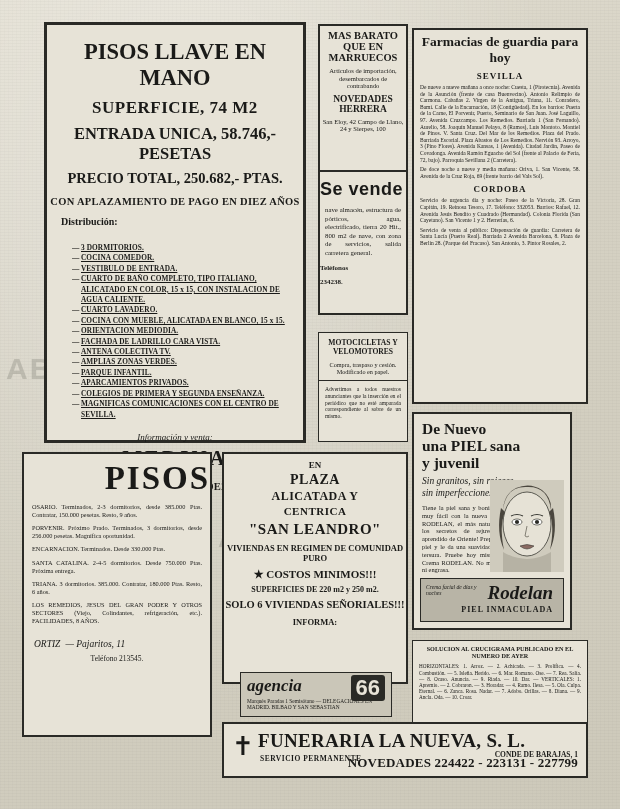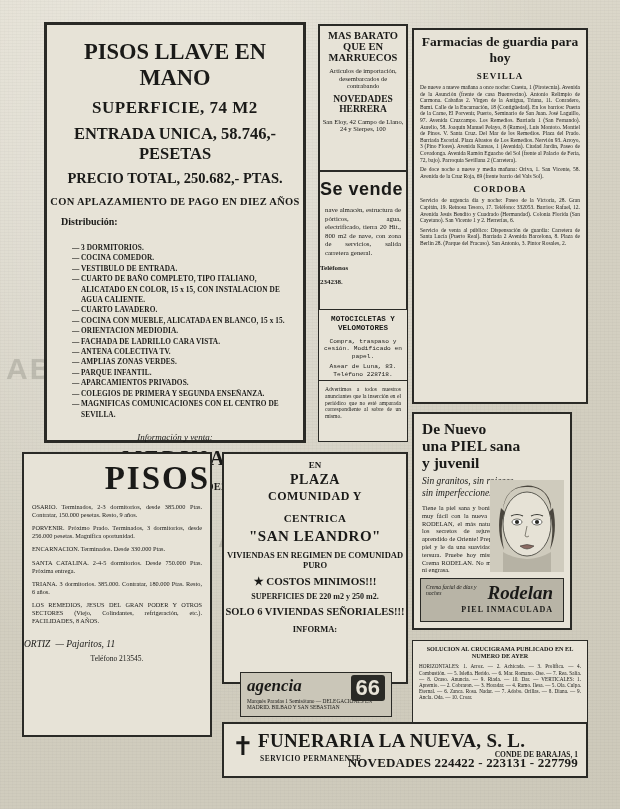--- a/index.html
+++ b/index.html
@@ -44,42 +44,42 @@
   .bd3{border:3px solid #2a2a26;}
 
   
   #ad-llave{left:44px;top:22px;width:262px;height:421px;background:#e7e3d7;}
   #ad-llave .t1{font-family:"Liberation Serif",serif;font-weight:bold;font-size:22.5px;letter-spacing:0px;text-align:center;margin-top:14px;}
   #ad-llave .t2{font-weight:bold;font-size:17px;text-align:center;margin-top:7px;letter-spacing:0.5px;}
   #ad-llave .t3{font-weight:bold;font-size:16.5px;text-align:center;margin-top:6px;letter-spacing:0px;}
   #ad-llave .t4{font-weight:bold;font-size:14.5px;text-align:center;margin-top:6px;}
   #ad-llave .t5{font-weight:bold;font-size:10.5px;text-align:center;margin-top:9px;letter-spacing:0.3px;}
   #ad-llave .dist{font-size:10px;font-weight:bold;margin:9px 0 16px 14px;}
-  #ad-llave ul{margin:3px 0 0 0;padding:0 2px 0 26px;list-style:none;}
+  #ad-llave ul{margin:3px 0 0 0;padding:0 2px 0 26px;list-style:none;text-decoration:underline;}
   #ad-llave li{font-size:7.3px;font-weight:bold;line-height:10.4px;position:relative;padding-left:8px;letter-spacing:0.1px;}
   #ad-llave li:before{content:"—";position:absolute;left:-1px;top:0;}
   #ad-llave .info{font-size:9px;font-style:italic;text-align:center;margin-top:12px;}
   #ad-llave .medina{font-size:21px;font-weight:bold;text-align:center;letter-spacing:3px;margin-top:4px;}
   #ad-llave .footer{font-size:10.5px;font-weight:bold;text-align:center;margin-top:10px;letter-spacing:0.2px;}
 
   
   #ad-marruecos{left:318px;top:24px;width:90px;height:168px;background:#e7e3d7;}
   #ad-marruecos .h{font-size:10.5px;font-weight:bold;text-align:center;line-height:11px;margin-top:4px;}
   #ad-marruecos .body{font-size:6.6px;text-align:center;line-height:7.6px;margin-top:4px;padding:0 3px;}
   #ad-marruecos .nov{font-size:9.5px;font-weight:bold;text-align:center;line-height:10.5px;margin-top:4px;}
   #ad-marruecos .addr{font-size:6.6px;text-align:center;line-height:7.6px;margin-top:3px;}
 
   
   #ad-sevende{left:318px;top:170px;width:90px;height:145px;background:#e7e3d7;}
   #ad-sevende .h{font-family:Liberation Sans, sans-serif;font-size:18px;font-weight:bold;text-align:left;margin-top:7px;letter-spacing:0.5px;}
   #ad-sevende .body{font-size:6.8px;line-height:8.6px;text-align:justify;margin-top:6px;padding:0 5px;}
   #ad-sevende .tel{font-size:7px;font-weight:bold;text-align:left;margin-top:6px;}
 
   
-  #ad-moto{left:318px;top:309px;width:90px;height:74px;background:#e7e3d7;font-family:Liberation Mono, monospace;}
+  #ad-moto{left:318px;top:332px;width:90px;height:74px;background:#e7e3d7;}
   #ad-moto .h{font-size:7.6px;font-weight:bold;text-align:center;line-height:9px;margin-top:5px;}
   #ad-moto .body{font-size:6.2px;line-height:7.4px;text-align:center;margin-top:5px;padding:0 4px;}
   #ad-moto .tel{font-size:6.2px;text-align:center;line-height:7.4px;margin-top:3px;}
 
   
   #ad-advert{left:318px;top:380px;width:90px;height:62px;background:#e7e3d7;}
   #ad-advert .body{font-size:5.6px;line-height:6.8px;text-align:justify;padding:5px 6px;}
 
   
   #ad-farm{left:412px;top:28px;width:176px;height:376px;background:#e7e3d7;}
@@ -96,31 +96,31 @@
   #ad-piel .face{position:absolute;right:6px;top:66px;width:74px;height:92px;}
   #ad-piel .brandbar{position:absolute;left:6px;right:6px;bottom:6px;height:42px;background:#b8b4a6;border:1px solid #2a2a26;}
   #ad-piel .brandname{font-family:"Liberation Serif",serif;font-style:italic;font-weight:bold;font-size:19px;text-align:right;padding:3px 10px 0 0;color:#1a1a18;}
   #ad-piel .brandsub{font-size:8px;font-weight:bold;text-align:right;padding:1px 10px 0 0;letter-spacing:1px;}
   #ad-piel .brandtag{position:absolute;left:5px;top:5px;font-size:5.6px;font-style:italic;line-height:6px;width:56px;}
 
   
   #ad-pisos{left:22px;top:452px;width:190px;height:285px;background:#e7e3d7;}
   #ad-pisos .h{font-family:"Liberation Serif",serif;font-size:33px;font-weight:bold;text-align:right;margin-top:6px;letter-spacing:2px;margin-left:44px;}
   #ad-pisos .item{font-size:6.3px;line-height:7.6px;text-align:justify;padding:0 8px;margin-top:6px;}
-  #ad-pisos .ortiz{font-family:"Liberation Serif",serif;font-size:16px;font-weight:bold;margin-top:9px;letter-spacing:1px;}
+  #ad-pisos .ortiz{font-family:"Liberation Serif",serif;font-size:16px;font-weight:bold;margin-top:9px;padding-left:10px;letter-spacing:1px;}
   #ad-pisos .ortiz span{font-size:9.5px;font-weight:normal;font-style:italic;letter-spacing:0;}
   #ad-pisos .tel{font-size:7.5px;text-align:center;margin-top:3px;}
 
   
   #ad-leandro{left:222px;top:452px;width:186px;height:232px;background:#e7e3d7;}
   #ad-leandro .ln{text-align:center;font-weight:bold;}
   #ad-leandro .l1{font-size:9px;margin-top:6px;}
   #ad-leandro .l2{font-size:14px;margin-top:2px;letter-spacing:0.5px;}
   #ad-leandro .l3{font-size:12px;margin-top:1px;letter-spacing:0.5px;}
-  #ad-leandro .l4{font-size:11px;margin-top:8px;letter-spacing:0.5px;}
+  #ad-leandro .l4{font-size:11px;margin-top:1px;letter-spacing:0.5px;}
   #ad-leandro .l5{font-size:15px;margin-top:4px;letter-spacing:0.5px;}
   #ad-leandro .l6{font-size:8.5px;margin-top:5px;line-height:10px;}
   #ad-leandro .l7{font-size:11px;margin-top:5px;}
   #ad-leandro .l8{font-size:8px;margin-top:4px;line-height:9.5px;}
   #ad-leandro .l9{font-size:10.5px;margin-top:4px;line-height:12px;}
   #ad-leandro .l10{font-size:8.5px;margin-top:6px;}
 
   
   #ad-ag66{left:240px;top:672px;width:152px;height:45px;background:#cac6b8;border:1px solid #2a2a26;}
   #ad-ag66 .agname{font-family:"Liberation Serif",serif;font-weight:bold;font-size:17px;font-style:italic;padding:3px 0 0 6px;}
@@ -255,21 +255,21 @@
     <div class="ortiz">
       <span>ORTIZ</span>
       <span>— Pajaritos, 11</span>
     </div>
     <div class="tel">Teléfono 213545.</div>
   </div>
 
   <div class="ad bd2" id="ad-leandro">
     <div class="ln l1">EN</div>
     <div class="ln l2">PLAZA</div>
-    <div class="ln l3">COMUNIDAD Y</div>
+    <div class="ln l3">ALICATADA Y</div>
     <div class="ln l4">CENTRICA</div>
     <div class="ln l5">"SAN LEANDRO"</div>
     <div class="ln l6">VIVIENDAS EN REGIMEN DE COMUNIDAD PURO</div>
     <div class="ln l7">★ COSTOS MINIMOS!!!</div>
     <div class="ln l8">SUPERFICIES DE 220 m2 y 250 m2.</div>
     <div class="ln l9">SOLO 6 VIVIENDAS SEÑORIALES!!!</div>
     <div class="ln l10">INFORMA:</div>
   </div>
 
   <div class="ad" id="ad-ag66">

